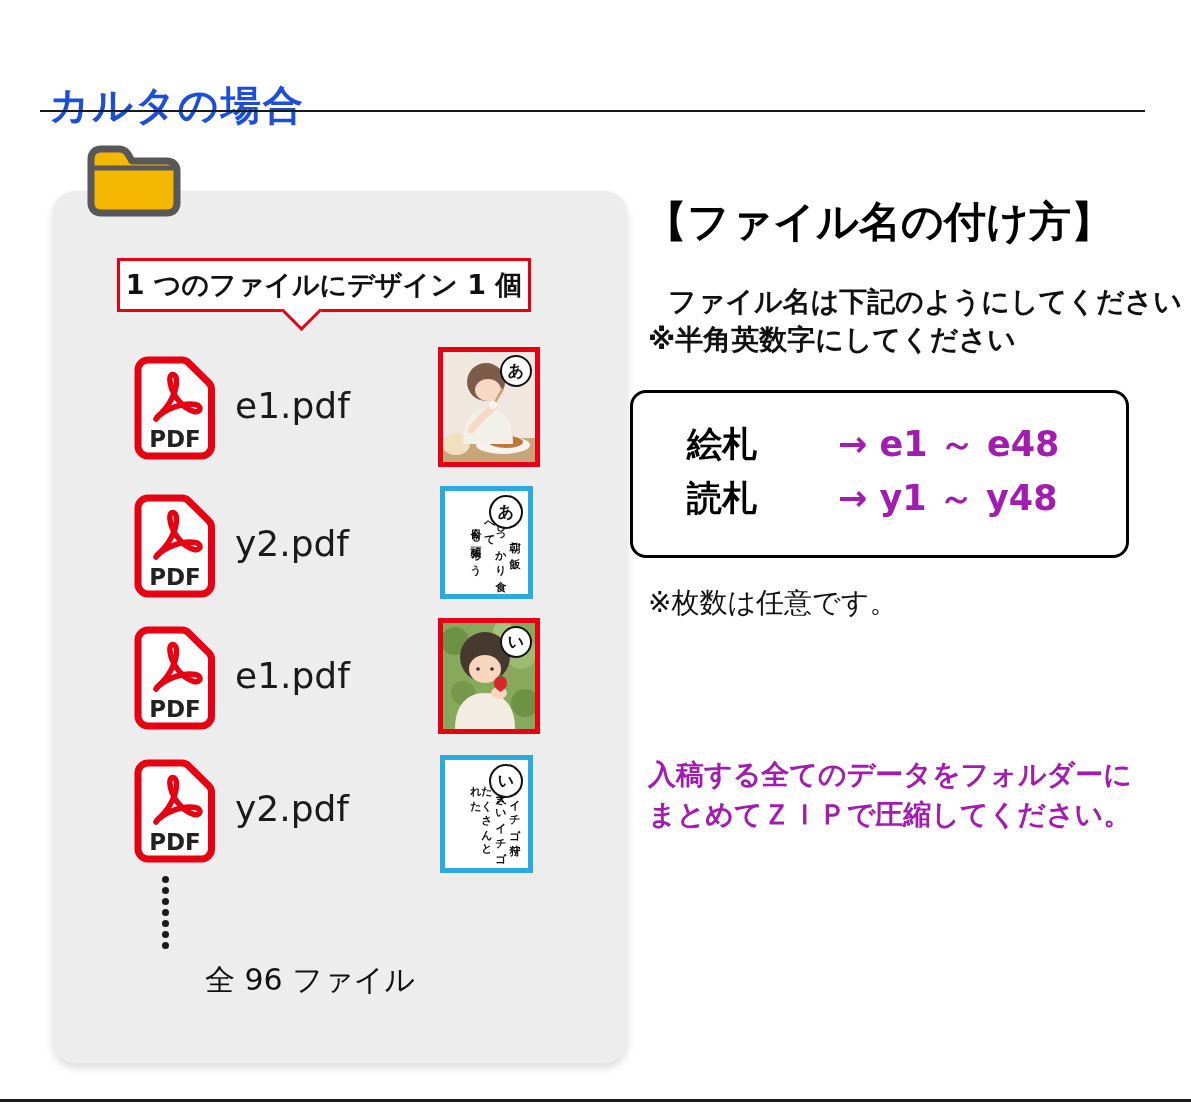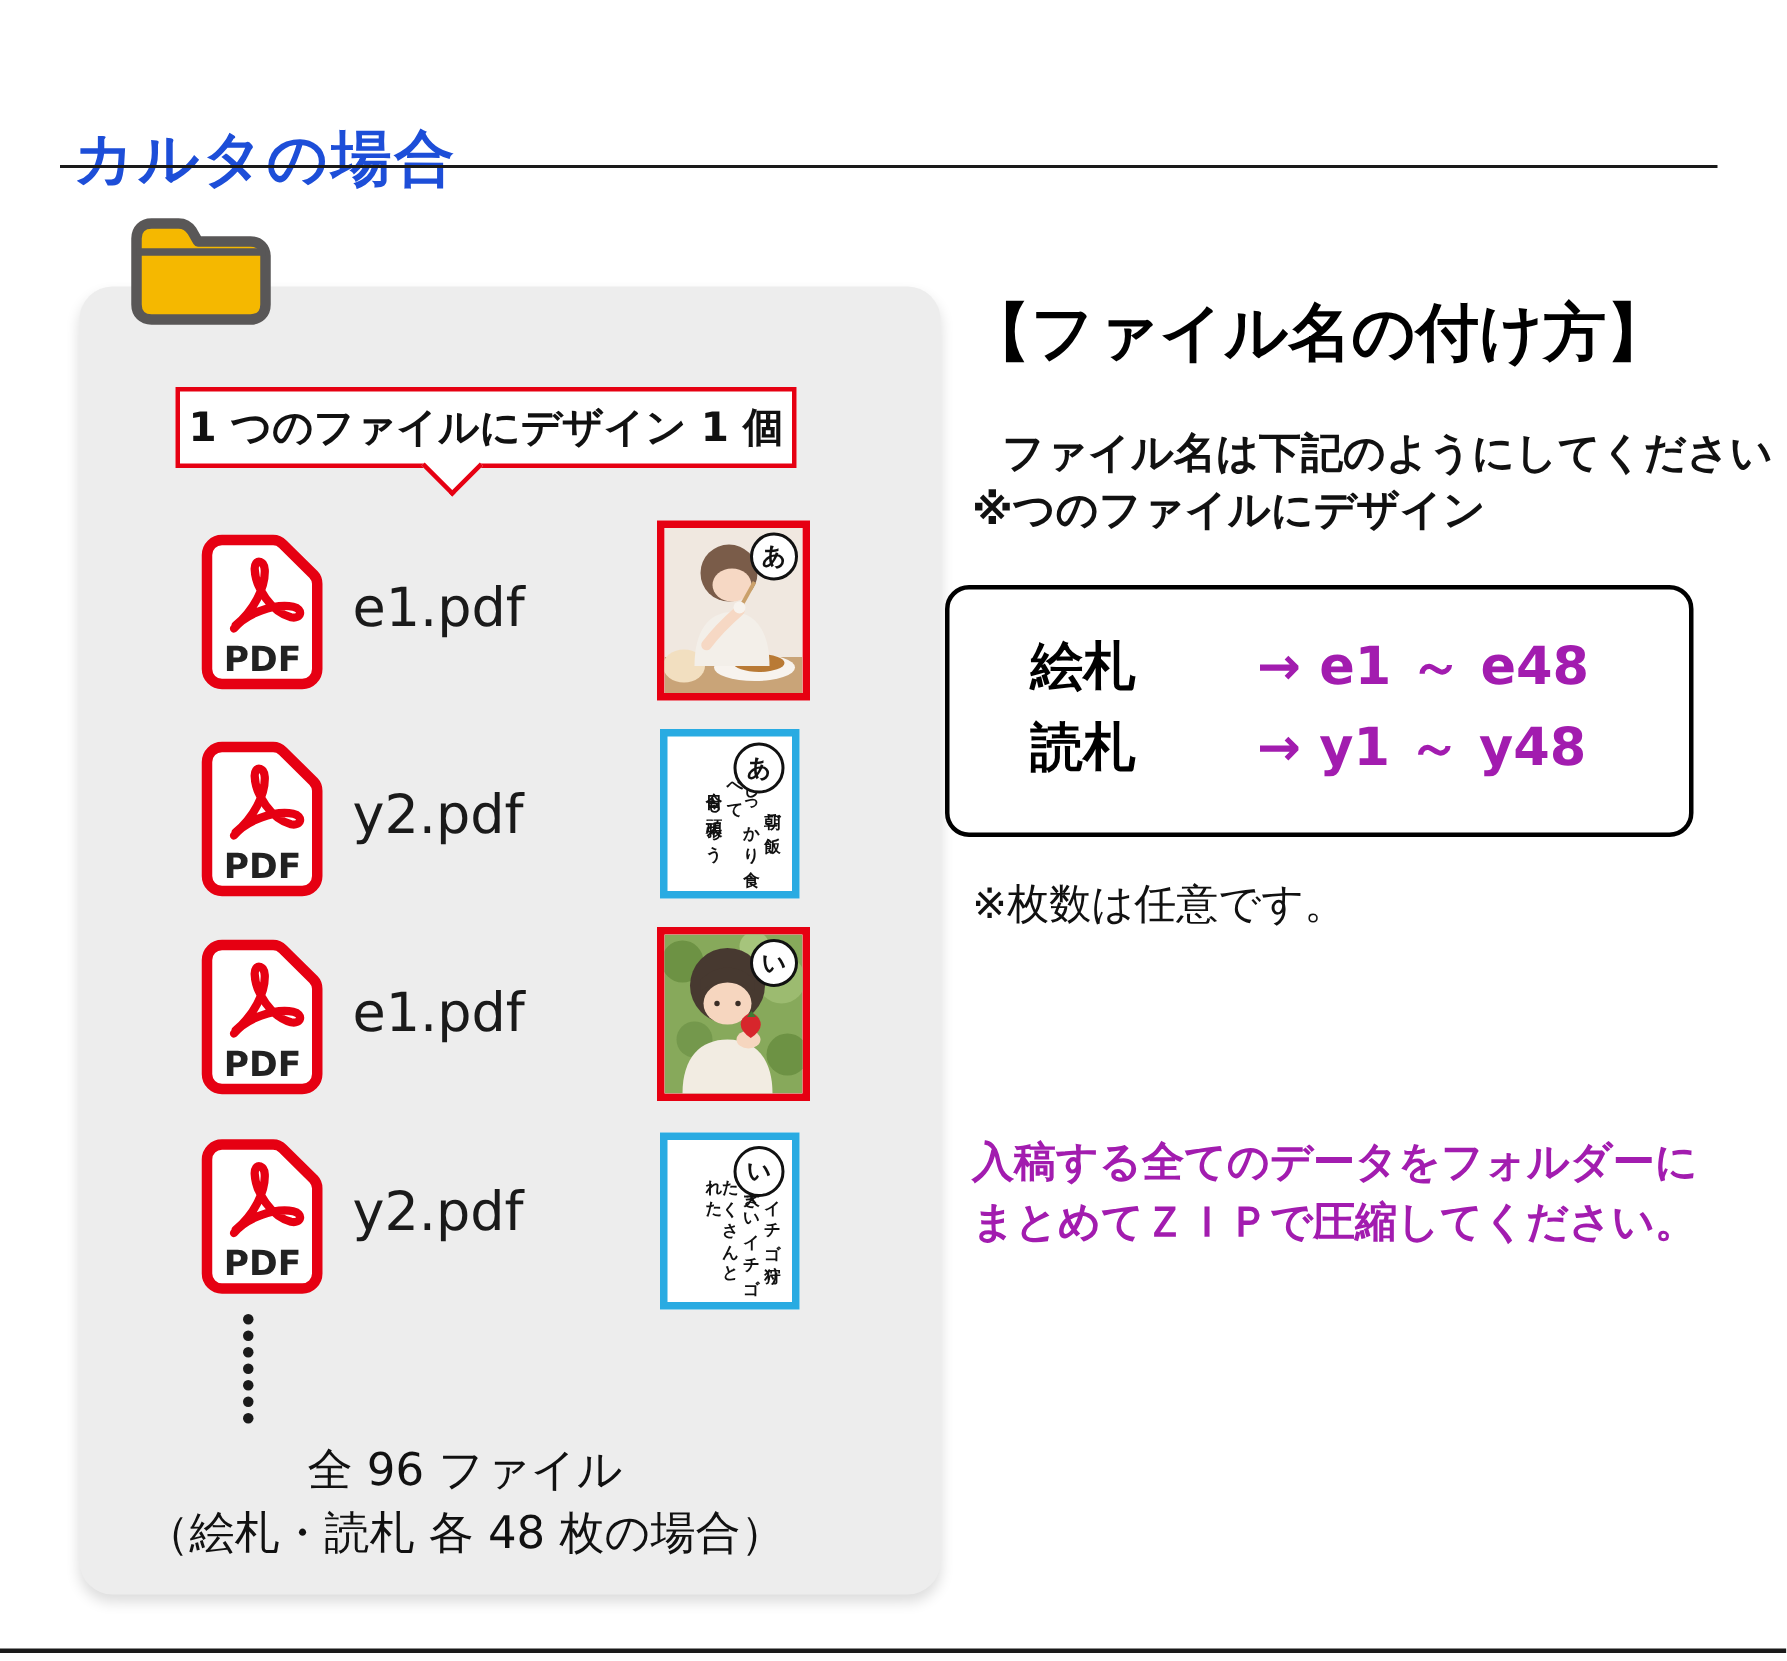--- a/index.html
+++ b/index.html
@@ -175,25 +175,24 @@
     <i></i>
       <i></i>
       <i></i>
       <i></i>
       <i></i>
       <i></i>
       <i></i>
   </div>
 
   <div class="abs total l1">全 96 ファイル</div>
-  <div class="abs total l2">（絵札・読札 各 48 枚の場合）</div>
 
   <div class="abs naming-heading">【ファイル名の付け方】</div>
   <div class="abs inst i1">ファイル名は下記のようにしてください</div>
-  <div class="abs inst i2">※つのファイルにデザイン</div>
+  <div class="abs inst i2">※半角英数字にしてください</div>
 
   <div class="abs rules-box">
     <div class="rule-row r0">
       <span class="rule-label">絵札</span>
       <span class="rule-value">→ e1 ～ e48</span>
     </div>
     <div class="rule-row r1">
       <span class="rule-label">読札</span>
       <span class="rule-value">→ y1 ～ y48</span>
     </div>

